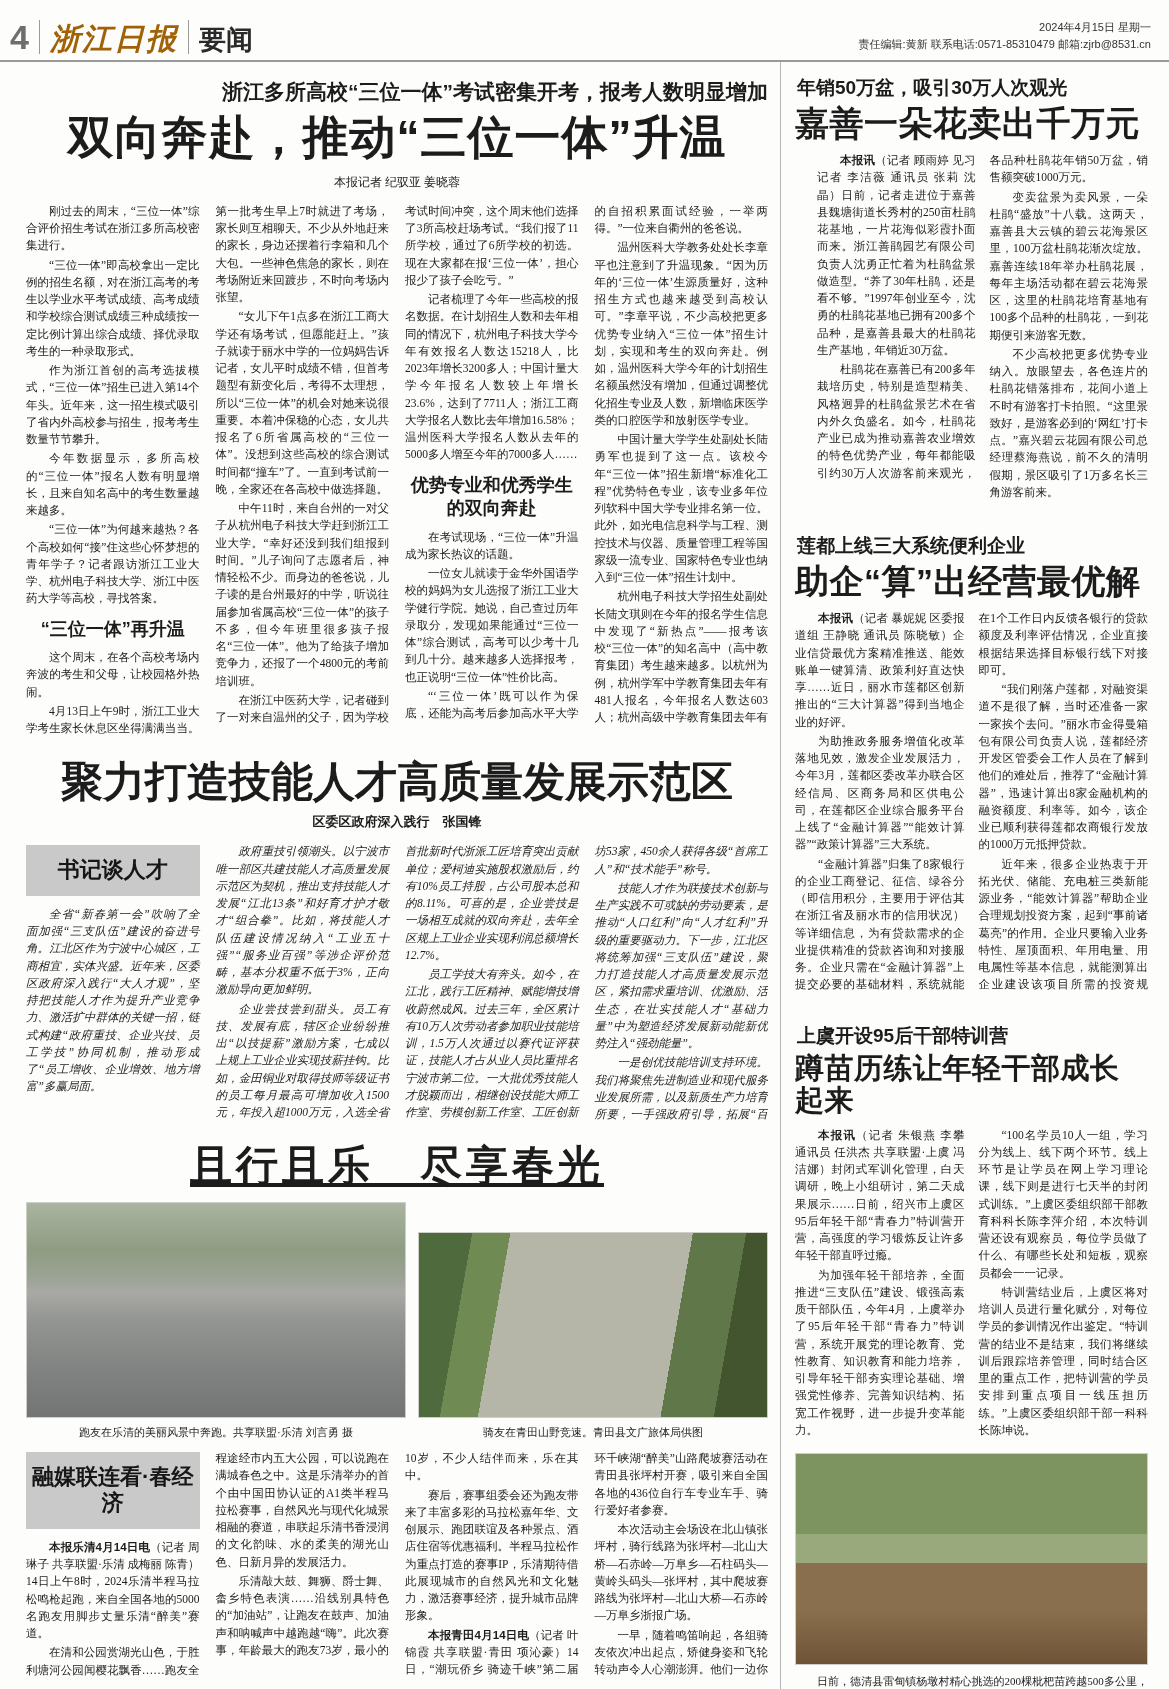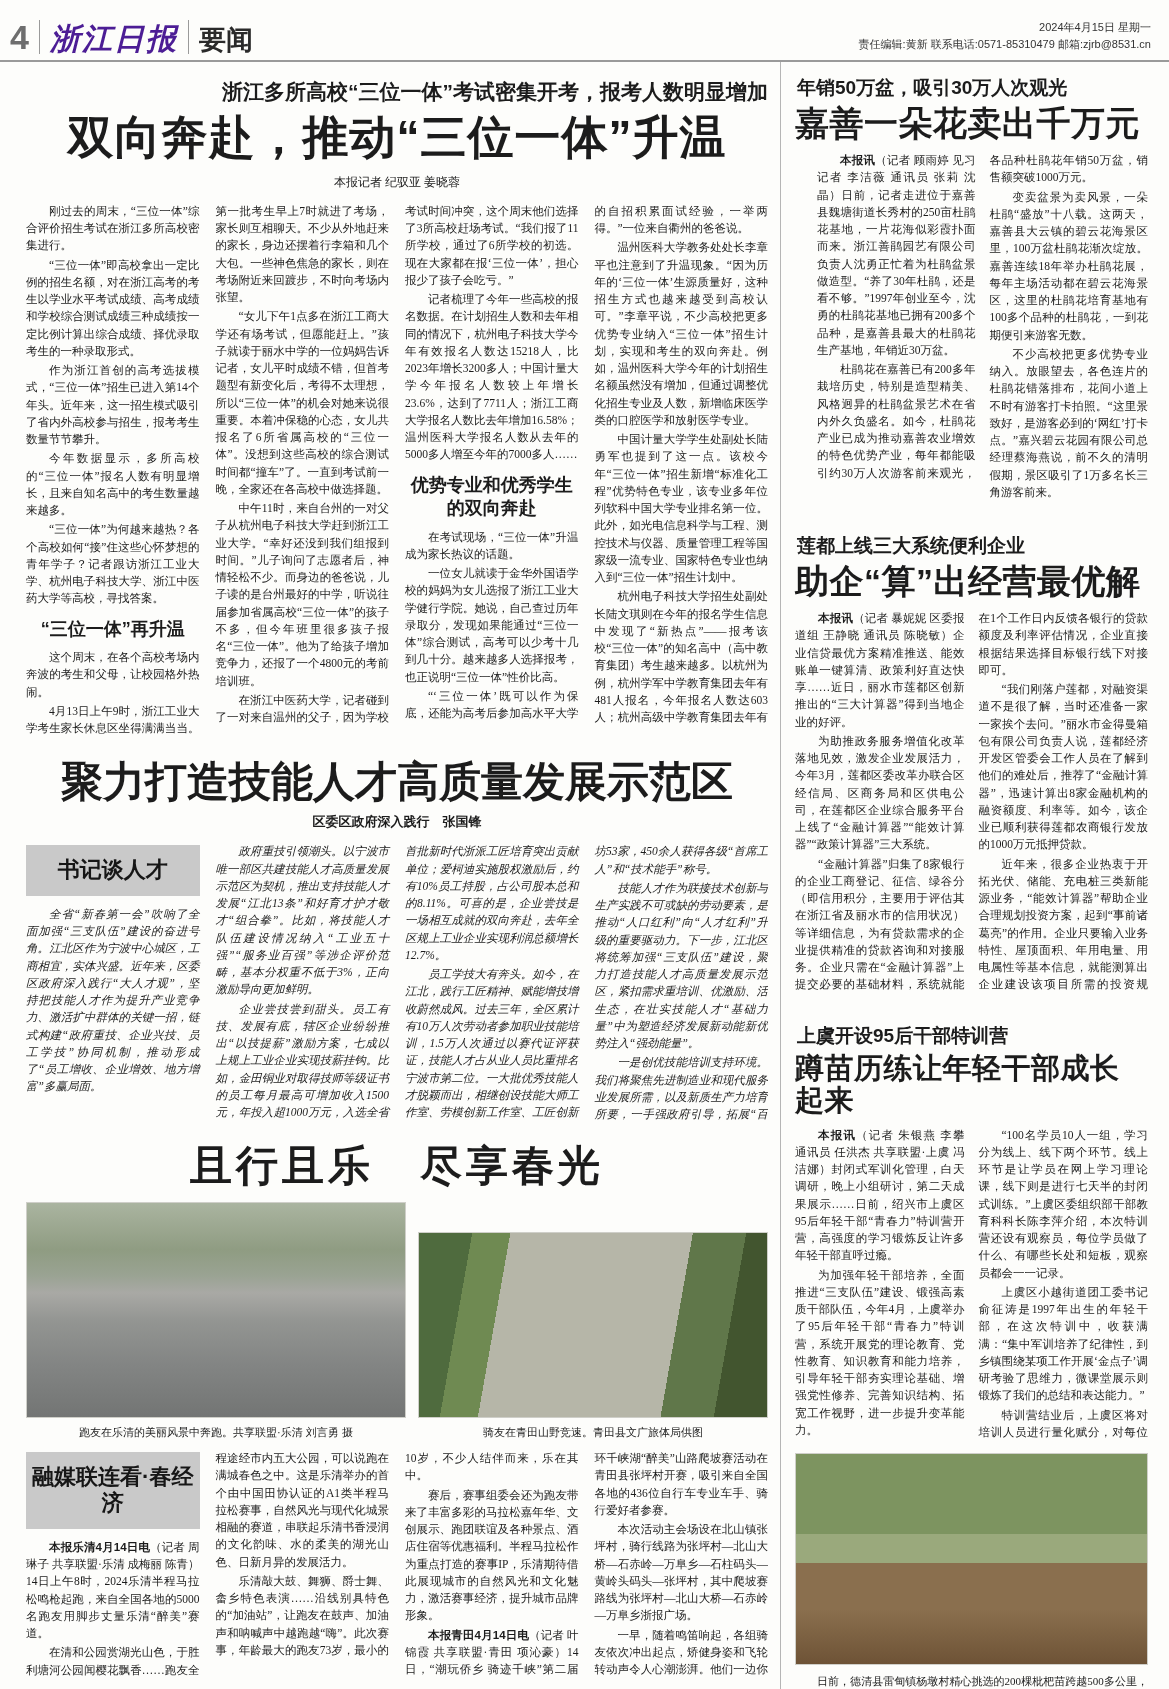--- a/index.html
+++ b/index.html
@@ -4,21 +4,21 @@
 <style>
   html,body{margin:0;padding:0;background:#e8e8e6;}
   .page{position:relative;width:1169px;height:1689px;margin:0 auto;background:#fdfdfb;
         color:#1c1c1c;font-family:"Liberation Serif",serif;overflow:hidden;}
   
   header{display:flex;justify-content:space-between;align-items:flex-end;
          padding:10px 18px 6px 10px;border-bottom:2px solid #9a9a9a;height:44px;}
   .mast-left{display:flex;align-items:flex-end;gap:10px;}
   .pageno{font:700 34px/1 "Liberation Sans",sans-serif;color:#6e6e6e;}
   .mast-sep{width:1px;height:34px;background:#9a9a9a;}
-  .mast{font:700 italic 30px/1 "Liberation Serif",serif;color:#4c1d95;letter-spacing:2px;}
+  .mast{font:700 italic 30px/1 "Liberation Serif",serif;color:#a16207;letter-spacing:2px;}
   .section{font:700 27px/1 "Liberation Sans",sans-serif;color:#2a2a2a;}
   .mast-right{text-align:right;font:11px/1.6 "Liberation Sans",sans-serif;color:#333;}
   .mast-right .date{font-weight:400;}
   
   .content{display:flex;padding:0 20px 0 26px;}
   .left-col{width:742px;}
   .right-col{width:353px;margin-left:12px;padding-left:14px;border-left:1px solid #b5b5b5;}
   
   .kicker{font:700 21px/1.3 "Liberation Sans",sans-serif;text-align:right;margin-top:16px;}
   h1.main-title{font:900 46px/1.15 "Liberation Sans",sans-serif;text-align:center;margin:6px 0 10px;letter-spacing:1px;}
@@ -32,21 +32,21 @@
   .flow-label{background:#c9c9c9;color:#161616;font:700 22px/1.2 "Liberation Sans",sans-serif;
               text-align:center;padding:12px 4px;margin:2px 0 10px;}
   .a1body{height:538px;}
   
   .a2{margin-top:18px;}
   h2.mid-title{font:900 42px/1.1 "Liberation Sans",sans-serif;text-align:center;margin:10px 0 8px;}
   .byline2{font:700 13px/1.4 "Liberation Serif",serif;text-align:center;margin-bottom:12px;}
   .a2body{height:288px;font-style:italic;}
   
   .photo-band{margin-top:12px;}
-  h2.band-title{font:900 42px/1.1 "Liberation Sans",sans-serif;text-align:center;margin:6px 0 12px;letter-spacing:4px;}
+  h2.band-title{font:900 42px/1.1 "Liberation Sans",sans-serif;text-align:center;margin:6px 0 12px;letter-spacing:4px;text-decoration:underline;}
   .photos{display:flex;align-items:flex-end;gap:12px;}
   .photo{width:100%;border:1px solid #cfcfc9;box-sizing:border-box;}
   .ph1{width:380px;}.ph1 .photo{height:216px;}
   .ph2{flex:1;}.ph2 .photo{height:186px;}
   .photo-runners{background:
      linear-gradient(180deg,#aab4a0 0%,#8f9c82 22%,#9aa393 34%,#a9a9a5 42%,#939592 55%,#838584 75%,#737574 100%);}
   .photo-cyclists{background:
      linear-gradient(100deg,#4f6b3e 0 14%,#6f8a52 14% 24%,#b6b6a8 24% 72%,#60774a 72% 86%,#42552f 86%);}
   .caps{display:flex;gap:12px;margin-top:6px;}
   .cap{display:flex;justify-content:center;font-size:11px;line-height:1.5;}
@@ -197,21 +197,20 @@
           </div>
       </article>
 
       <article class="r3">
         <div class="r-kicker">上虞开设95后干部特训营</div>
         <h2 class="r-title small">蹲苗历练让年轻干部成长起来</h2>
         <div class="cols cols2 r3body">
             <p><b>本报讯</b>（记者 朱银燕 李攀 通讯员 任洪杰 共享联盟·上虞 冯洁娜）封闭式军训化管理，白天调研，晚上小组研讨，第二天成果展示……日前，绍兴市上虞区95后年轻干部“青春力”特训营开营，高强度的学习锻炼反让许多年轻干部直呼过瘾。</p>
             <p>为加强年轻干部培养，全面推进“三支队伍”建设、锻强高素质干部队伍，今年4月，上虞举办了95后年轻干部“青春力”特训营，系统开展党的理论教育、党性教育、知识教育和能力培养，引导年轻干部夯实理论基础、增强党性修养、完善知识结构、拓宽工作视野，进一步提升变革能力。</p>
             <p>“100名学员10人一组，学习分为线上、线下两个环节。线上环节是让学员在网上学习理论课，线下则是进行七天半的封闭式训练。”上虞区委组织部干部教育科科长陈李萍介绍，本次特训营还设有观察员，每位学员做了什么、有哪些长处和短板，观察员都会一一记录。</p>
-            <p>上虞区小越街道团工委书记俞征涛是1997年出生的年轻干部，在这次特训中，收获满满：“集中军训培养了纪律性，到乡镇围绕某项工作开展‘金点子’调研考验了思维力，微课堂展示则锻炼了我们的总结和表达能力。”</p>
             <p>特训营结业后，上虞区将对培训人员进行量化赋分，对每位学员的参训情况作出鉴定。“特训营的结业不是结束，我们将继续训后跟踪培养管理，同时结合区里的重点工作，把特训营的学员安排到重点项目一线压担历练。”上虞区委组织部干部一科科长陈坤说。</p>
           </div>
       </article>
 
       <div class="photo photo-planting"></div>
       <p class="b-caption">日前，德清县雷甸镇杨墩村精心挑选的200棵枇杷苗跨越500多公里，抵达安徽省六安市霍山县黑石渡镇戴家河村。雷甸镇党员干部、农技人员与当地村民一起种下枇杷苗。雷甸镇枇杷种植历史悠久，此次两地牵手进行党建联建，签订枇杷相关产业项目协议，探索农文旅融合发展致富之路。</p>
 
     </div>
   </div>
 </div>

